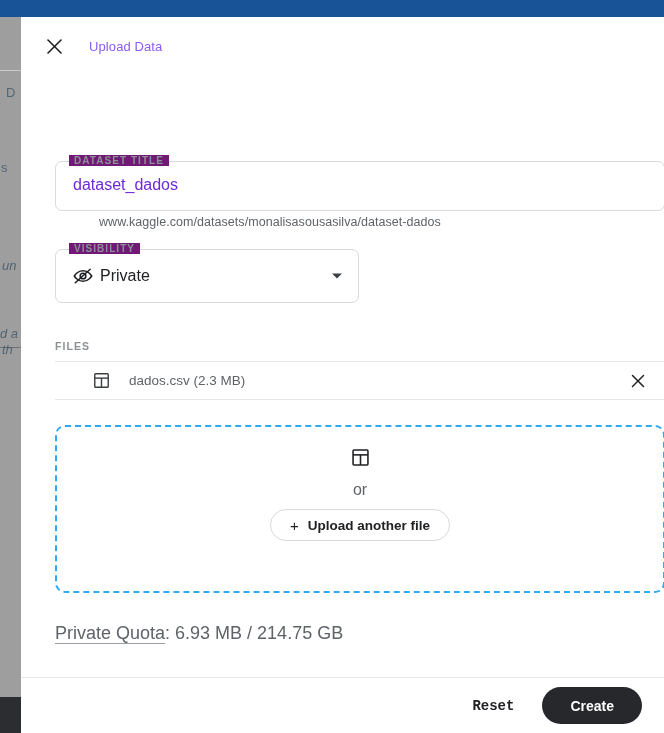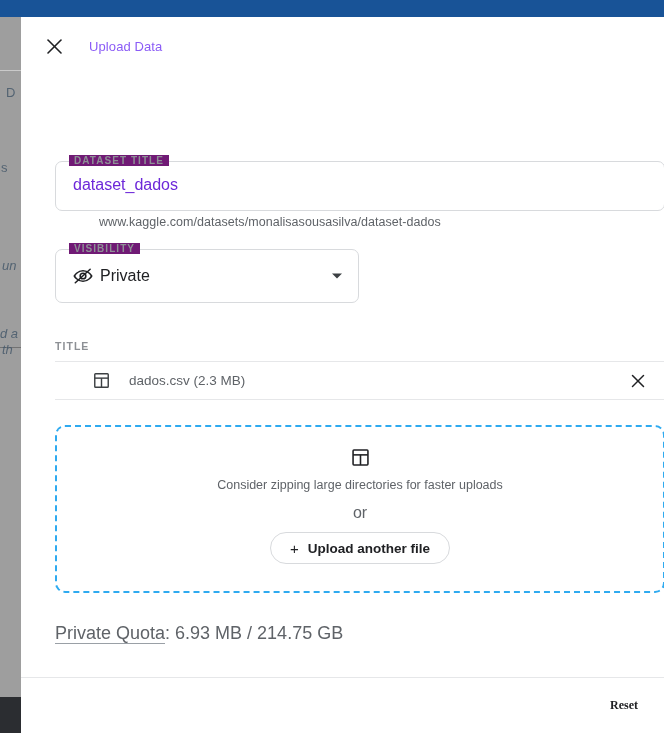--- a/index.html
+++ b/index.html
@@ -268,26 +268,26 @@
     border-top: 1px solid #e6e7e9;
     display: flex;
     align-items: center;
     justify-content: flex-end;
     padding-right: 22px;
     gap: 24px;
   }
   .reset-btn {
     border: none;
     background: none;
-    font-size: 12px;
+    font-size: 14px;
     font-weight: 700;
     color: #202124;
     cursor: pointer;
     padding: 6px 4px;
-    font-family: Liberation Serif, serif;
+    font-family: Liberation Mono, monospace;
   }
   .create-btn {
     border: none;
     background: #26282b;
     color: #ffffff;
     font-size: 14px;
     font-weight: 700;
     border-radius: 19px;
     height: 37px;
     padding: 0 28px;
@@ -338,21 +338,21 @@
         <svg width="22" height="22" viewBox="0 0 24 24" fill="none" stroke="currentColor" stroke-width="1.7" stroke-linecap="round" stroke-linejoin="round">
           <path d="M2.5 12S6 6.2 12 6.2 21.5 12 21.5 12 18 17.8 12 17.8 2.5 12 2.5 12z"></path>
           <circle cx="12" cy="12" r="3.1"></circle>
           <line x1="3.6" y1="19.4" x2="19.8" y2="4.6"></line>
         </svg>
       </span>
       <span class="vis-label">Private</span>
       <span class="vis-caret"></span>
     </div>
 
-    <div class="files-label">TITLE</div>
+    <div class="files-label">FILES</div>
     <div class="file-row">
       <span class="file-icon">
         <svg width="19" height="19" viewBox="0 0 24 24" fill="none" stroke="currentColor" stroke-width="1.8">
           <rect x="3.5" y="3.5" width="17" height="17" rx="1"></rect>
           <line x1="3.5" y1="9" x2="20.5" y2="9"></line>
           <line x1="12" y1="9" x2="12" y2="20.5"></line>
         </svg>
       </span>
       <span class="file-name">dados.csv (2.3 MB)</span>
       <button class="file-remove" aria-label="Remove file">
@@ -364,31 +364,31 @@
     </div>
 
     <div class="dropzone">
       <span class="dz-icon">
         <svg width="21" height="21" viewBox="0 0 24 24" fill="none" stroke="currentColor" stroke-width="1.8">
           <rect x="3.5" y="3.5" width="17" height="17" rx="1"></rect>
           <line x1="3.5" y1="9" x2="20.5" y2="9"></line>
           <line x1="12" y1="9" x2="12" y2="20.5"></line>
         </svg>
       </span>
-      <div class="dz-sub">Consider zipping large directories for faster uploads</div>
       <div class="dz-or">or</div>
       <button class="dz-btn">
         <span class="plus">+</span>
         <span>Upload another file</span>
       </button>
     </div>
 
     <div class="quota">
       <span class="q-link">Private Quota</span><span>: 6.93 MB / 214.75 GB</span>
     </div>
 
   </div>
 
   <div class="modal-footer">
     <button class="reset-btn">Reset</button>
+    <button class="create-btn">Create</button>
   </div>
 
 </div>
 
 </body></html>

